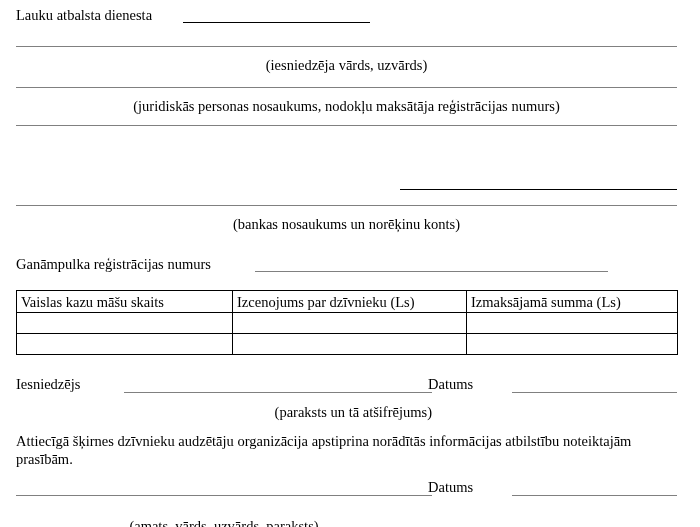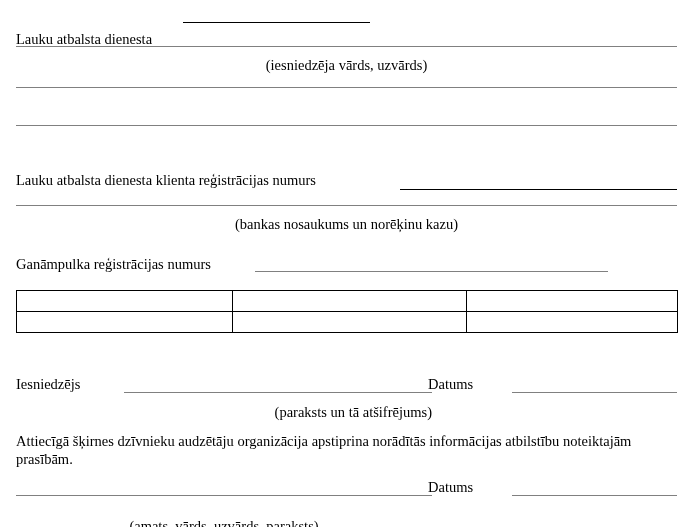--- a/index.html
+++ b/index.html
@@ -70,48 +70,53 @@
   }
   .tbl td.empty {
     height: 20px;
   }
 </style>
 </head>
 <body>
 
 <div class="page">
 
-  <span class="t" style="left:16px; top:6px;margin-top:24px;">Lauku atbalsta dienesta</span>
+  <span class="t" style="left:16px; top:6px;">Lauku atbalsta dienesta</span>
 
   <div class="rule dark" style="left:183px; top:22px; width:187px;"></div>
 
 
   <div class="rule" style="left:16px; top:46px; width:661px;"></div>
   <div class="caption" style="left:16px; top:49px; width:661px;">(iesniedzēja vārds, uzvārds)</div>
 
   <div class="rule" style="left:16px; top:87px; width:661px;"></div>
+  <div class="caption" style="left:16px; top:90px; width:661px;">(juridiskās personas nosaukums, nodokļu maksātāja reģistrācijas numurs)</div>
 
   <div class="rule" style="left:16px; top:125px; width:661px;"></div>
 
-  <span class="t" style="left:16px; top:171px;">Lauku atbalsta dienesta klienta reģistrācijas numurs</span>
   <div class="rule dark" style="left:400px; top:189px; width:277px;"></div>
 
   <div class="rule" style="left:16px; top:205px; width:661px;"></div>
-  <div class="caption" style="left:16px; top:208px; width:661px;">(bankas nosaukums un norēķinu kazu)</div>
+  <div class="caption" style="left:16px; top:208px; width:661px;">(bankas nosaukums un norēķinu konts)</div>
 
   <span class="t" style="left:16px; top:255px;text-align:right;">Ganāmpulka reģistrācijas numurs</span>
   <div class="rule" style="left:255px; top:271px; width:353px;"></div>
 
   <table class="tbl" style="left:16px; top:290px; width:661px;">
     <colgroup>
       <col style="width:216px;">
       <col style="width:234px;">
       <col style="width:211px;">
     </colgroup>
     <tbody>
+      <tr>
+        <td class="head">Vaislas kazu māšu skaits</td>
+        <td class="head">Izcenojums par dzīvnieku (Ls)</td>
+        <td class="head">Izmaksājamā summa (Ls)</td>
+      </tr>
       <tr>
         <td class="empty"></td>
         <td class="empty"></td>
         <td class="empty"></td>
       </tr>
       <tr>
         <td class="empty"></td>
         <td class="empty"></td>
         <td class="empty"></td>
       </tr>

